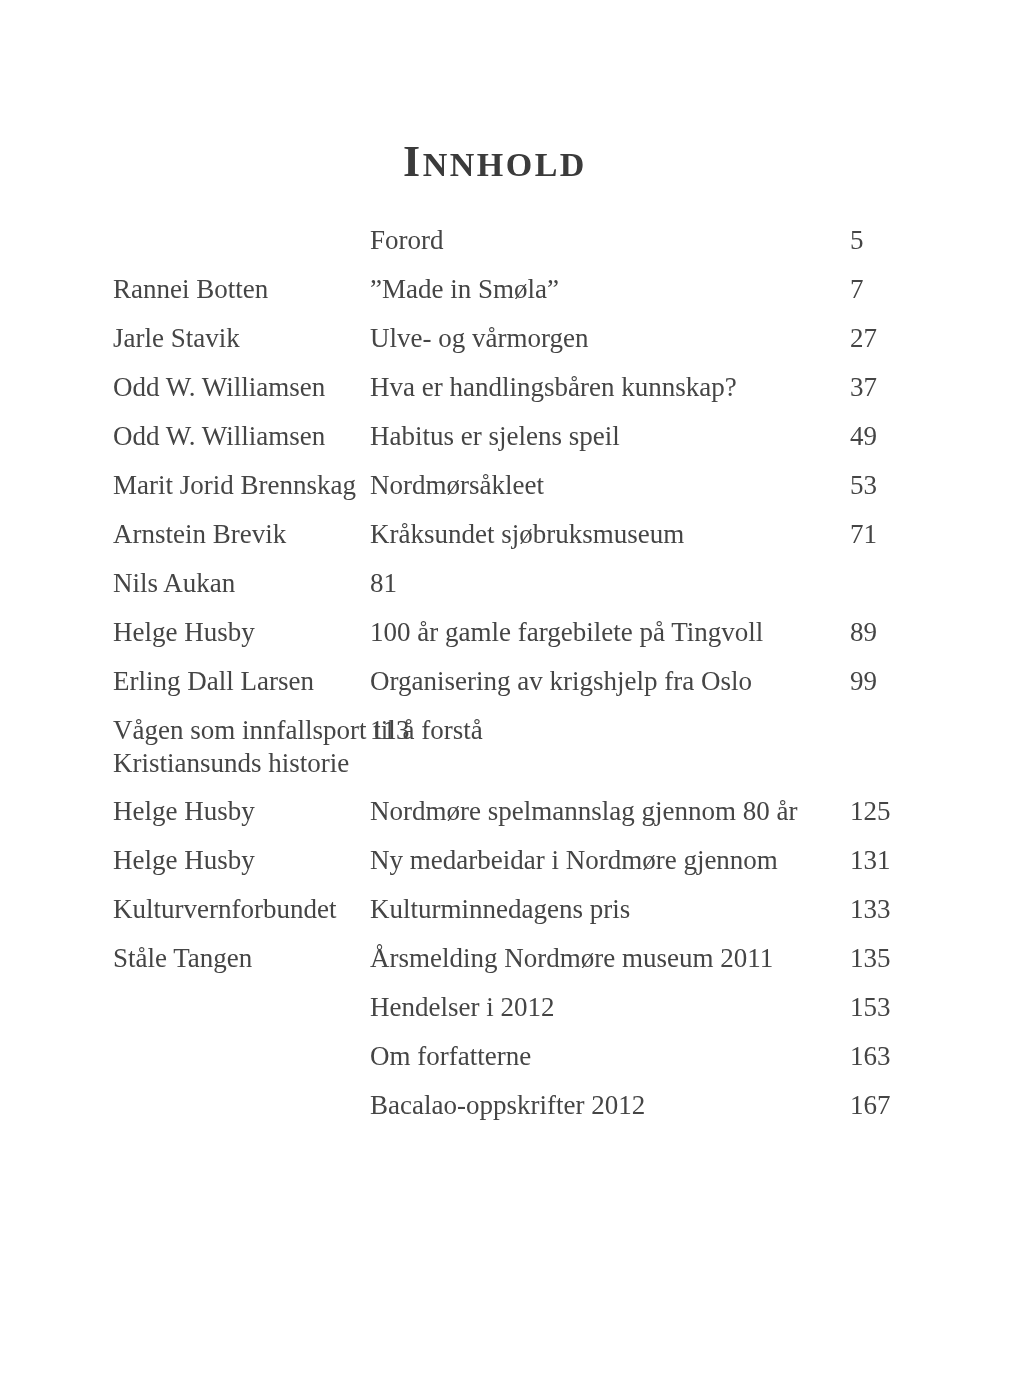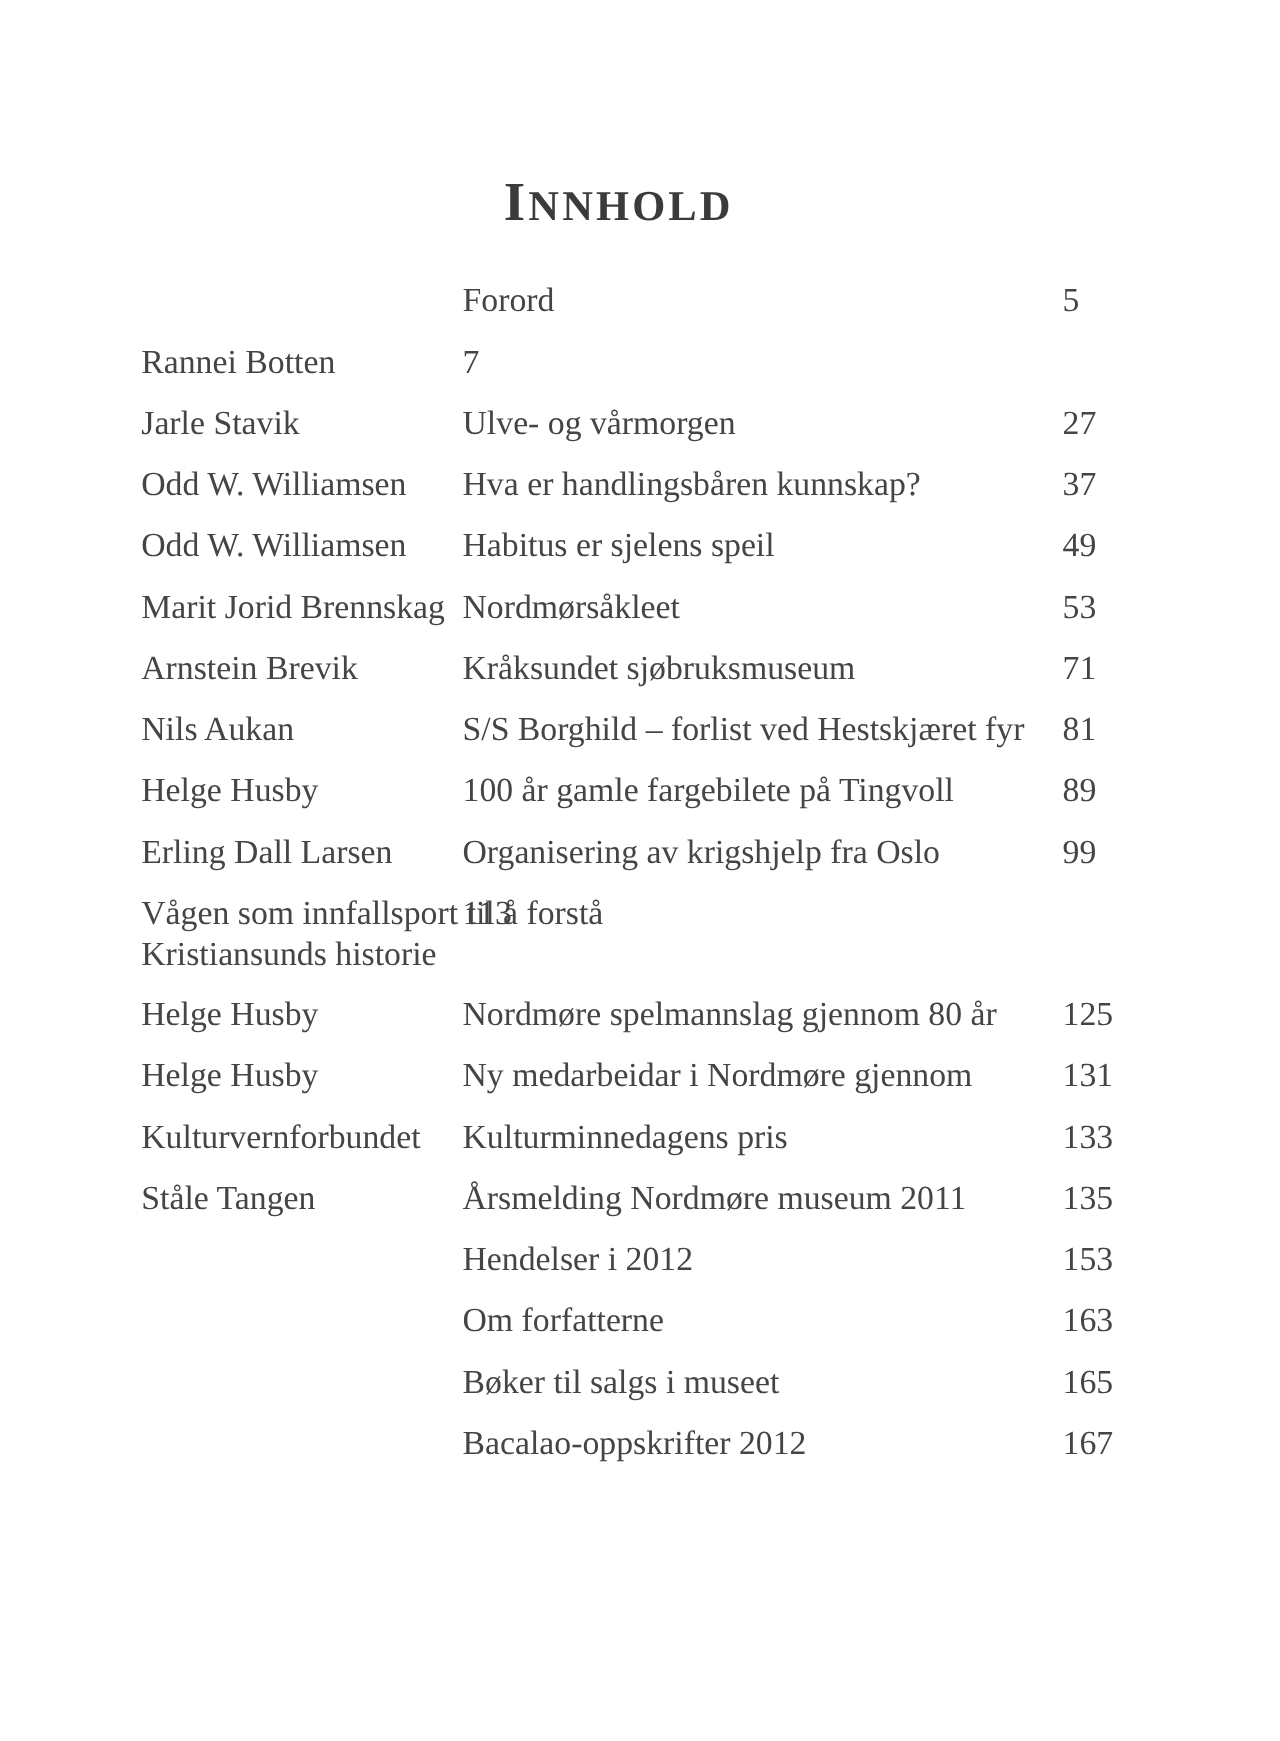--- a/index.html
+++ b/index.html
@@ -76,20 +76,23 @@
           <div>Forord</div>
         </div>
         <div class="toc-page">
           <div>5</div>
         </div>
       </div>
       <div class="toc-row">
         <div class="toc-author">
           <div>Rannei Botten</div>
         </div>
+        <div class="toc-title">
+          <div>”Made in Smøla”</div>
+        </div>
         <div class="toc-page">
           <div>7</div>
         </div>
       </div>
       <div class="toc-row">
         <div class="toc-author">
           <div>Jarle Stavik</div>
         </div>
         <div class="toc-title">
           <div>Ulve- og vårmorgen</div>
@@ -138,23 +141,20 @@
         <div class="toc-title">
           <div>Kråksundet sjøbruksmuseum</div>
         </div>
         <div class="toc-page">
           <div>71</div>
         </div>
       </div>
       <div class="toc-row">
         <div class="toc-author">
           <div>Nils Aukan</div>
-        </div>
-        <div class="toc-title">
-          <div>S/S Borghild – forlist ved Hestskjæret fyr</div>
         </div>
         <div class="toc-page">
           <div>81</div>
         </div>
       </div>
       <div class="toc-row">
         <div class="toc-author">
           <div>Helge Husby</div>
         </div>
         <div class="toc-title">
@@ -241,31 +241,20 @@
       </div>
       <div class="toc-row">
         <div class="toc-author">
           <div>&nbsp;</div>
         </div>
         <div class="toc-title">
           <div>Om forfatterne</div>
         </div>
         <div class="toc-page">
           <div>163</div>
-        </div>
-      </div>
-      <div class="toc-row">
-        <div class="toc-author">
-          <div>&nbsp;</div>
-        </div>
-        <div class="toc-title">
-          <div>Bøker til salgs i museet</div>
-        </div>
-        <div class="toc-page">
-          <div>165</div>
         </div>
       </div>
       <div class="toc-row">
         <div class="toc-author">
           <div>&nbsp;</div>
         </div>
         <div class="toc-title">
           <div>Bacalao-oppskrifter 2012</div>
         </div>
         <div class="toc-page">

